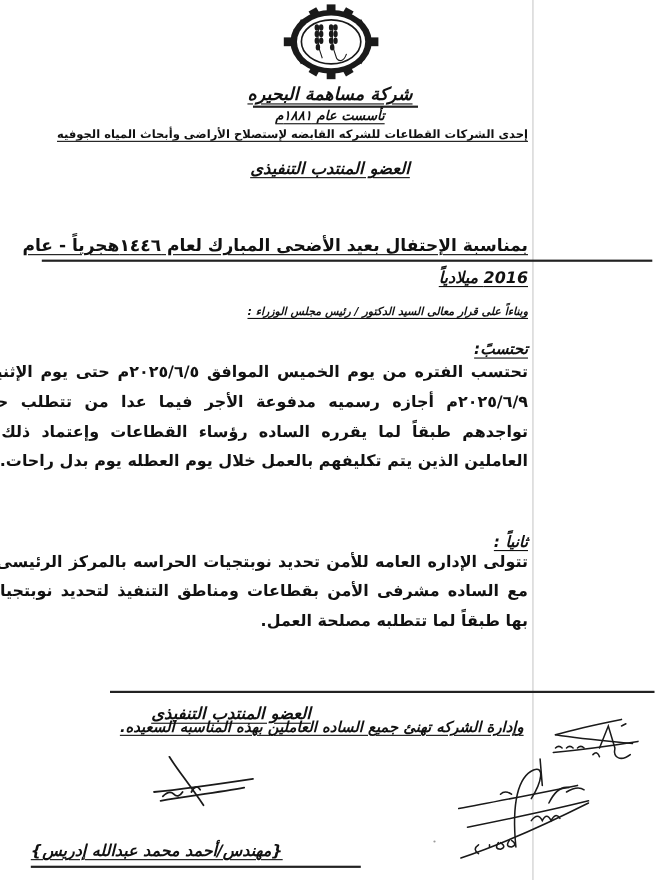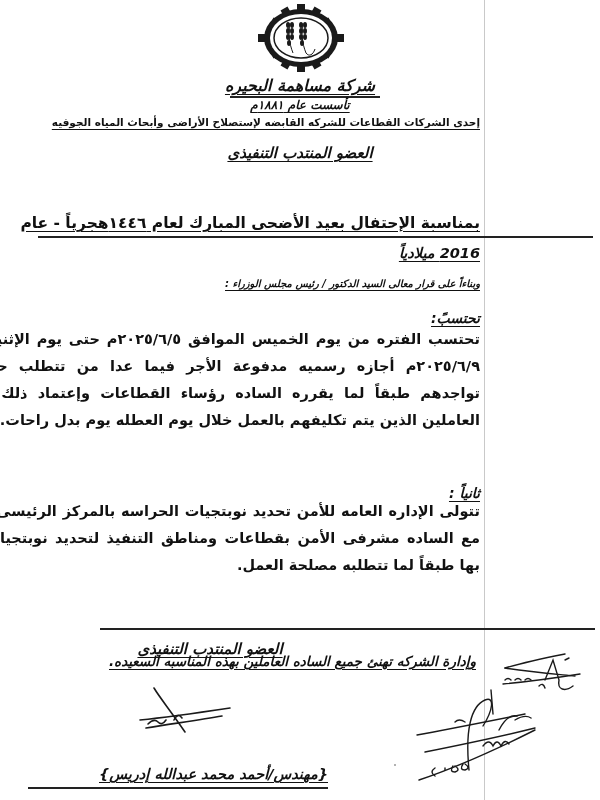--- a/index.html
+++ b/index.html
@@ -66,21 +66,21 @@
     .occ1 { right: 8px; width: 565px; top: 207px; font-size: 15.5px; line-height: 33px; }
     .occ2 { right: 8px; width: 565px; top: 240px; font-size: 14.5px; font-style: italic; }
     .decree { right: 8px; width: 565px; top: 270px; font-size: 10px; font-style: italic; }
     .h-first { right: 8px; top: 305px; font-size: 14px; font-style: italic; }
     .body1 { right: 8px; width: 560px; top: 326px; }
     .h-second { right: 8px; top: 480px; font-size: 14px; font-style: italic; }
     .body2 { right: 8px; width: 560px; top: 498px; }
     .congrats { right: 12px; top: 604px; font-size: 13.5px; font-style: italic; margin-top: 44px; }
 
     .exec2 { left: 100px; width: 220px; top: 640px; font-size: 15px; text-align: center; }
-    .signame { left: 28px; width: 300px; top: 766px; font-size: 14.5px; text-align: right; }
+    .signame { left: 28px; width: 300px; top: 766px; font-size: 14.5px; text-align: left; }
 
     .sig { position: absolute; }
     .dot { position: absolute; width: 2px; height: 2px; background: #999; border-radius: 50%; }
   </style>
 </head>
 <body>
 
 <div class="page">
   <div class="right-edge"></div>
 

